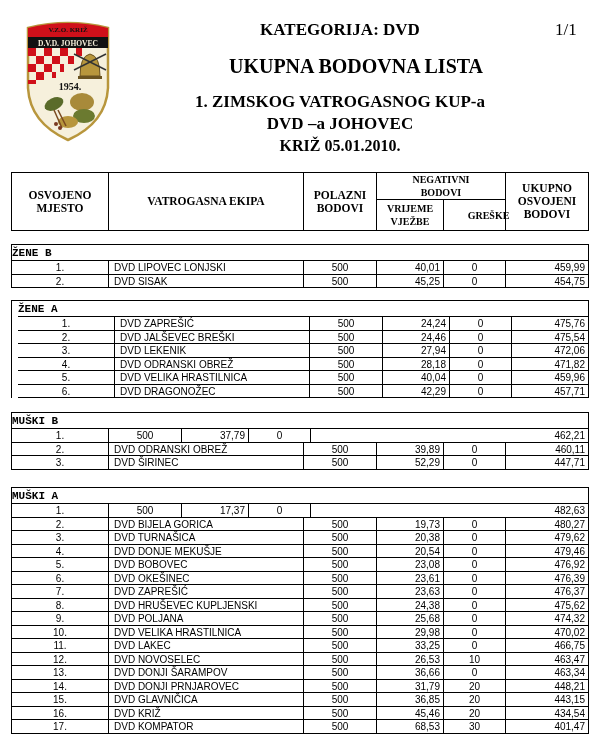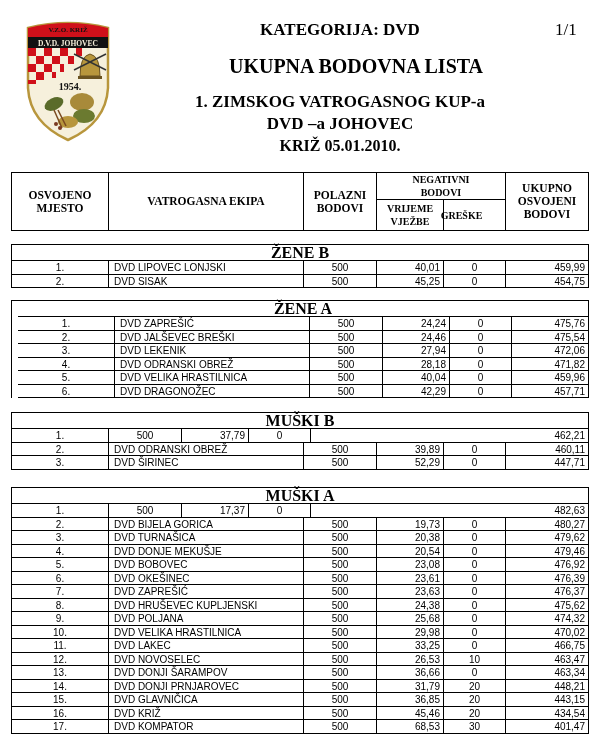--- a/index.html
+++ b/index.html
@@ -17,21 +17,21 @@
   #t-date { left: 240px; top: 137px; width: 200px; font-size: 16px; }
 
   
   .hdr { position: absolute; left: 11px; top: 172px; width: 578px; height: 59px; border: 1px solid #000; box-sizing: border-box; }
   .hcell { position: absolute; top: 0; bottom: 0; display: flex; align-items: center; justify-content: center; text-align: center; font-family: "Liberation Serif", serif; font-weight: bold; font-size: 11.5px; line-height: 13px; border-right: 1px solid #000; box-sizing: border-box; }
   .hcell.last { border-right: none; }
   .hsub { position: absolute; display: flex; align-items: center; justify-content: center; text-align: center; font-family: "Liberation Serif", serif; font-weight: bold; font-size: 10px; line-height: 13px; box-sizing: border-box; }
 
   
   .section { position: absolute; left: 11px; width: 578px; border: 1px solid #000; box-sizing: border-box; border-bottom: none; }
-  .sec-title { height: 16px; line-height: 16px; text-align: center; font-family: Liberation Serif, serif; font-weight: bold; font-size: 16px; border-bottom: 1px solid #000; box-sizing: border-box; }
+  .sec-title { height: 16px; line-height: 16px; text-align: left; font-family: Liberation Mono, monospace; font-weight: bold; font-size: 11px; border-bottom: 1px solid #000; box-sizing: border-box; }
   .row { display: flex; height: 13.5px; line-height: 13px; border-bottom: 1px solid #000; box-sizing: border-box; font-family: "Liberation Sans", sans-serif; font-size: 10px; }
   .c { box-sizing: border-box; border-right: 1px solid #000; overflow: hidden; white-space: nowrap; }
   .c:last-child { border-right: none; }
   .c1 { width: 97px; text-align: center; }
   .c2 { width: 195px; text-align: left; padding-left: 5px; }
   .c3 { width: 73px; text-align: center; }
   .c4 { width: 67px; text-align: right; padding-right: 3px; }
   .c5 { width: 62px; text-align: center; }
   .c6 { flex: 1; text-align: right; padding-right: 3px; }
 </style>
@@ -103,21 +103,21 @@
   <div class="hcell" style="left:292px;width:73px;">
     <div><span>POLAZNI</span><br><span>BODOVI</span></div>
   </div>
   <div class="hcell" style="left:365px;width:129px;display:block;">
     <div class="hsub" style="left:0;top:0;width:128px;height:27px;border-bottom:1px solid #000;">
       <div><span>NEGATIVNI</span><br><span>BODOVI</span></div>
     </div>
     <div class="hsub" style="left:0;top:27px;width:67px;height:30px;border-right:1px solid #000;">
       <div><span>VRIJEME</span><br><span>VJEŽBE</span></div>
     </div>
-    <div class="hsub" style="left:54px;top:27px;width:61px;height:30px;">GREŠKE</div>
+    <div class="hsub" style="left:81px;top:27px;width:61px;height:30px;">GREŠKE</div>
   </div>
   <div class="hcell last" style="left:494px;right:0;">
     <div><span>UKUPNO</span><br><span>OSVOJENI</span><br><span>BODOVI</span></div>
   </div>
 </div>
 
 <div id="sections-container">
     <div class="section" style="top: 244px;">
       <div class="sec-title">ŽENE B</div>
       <div class="row">

